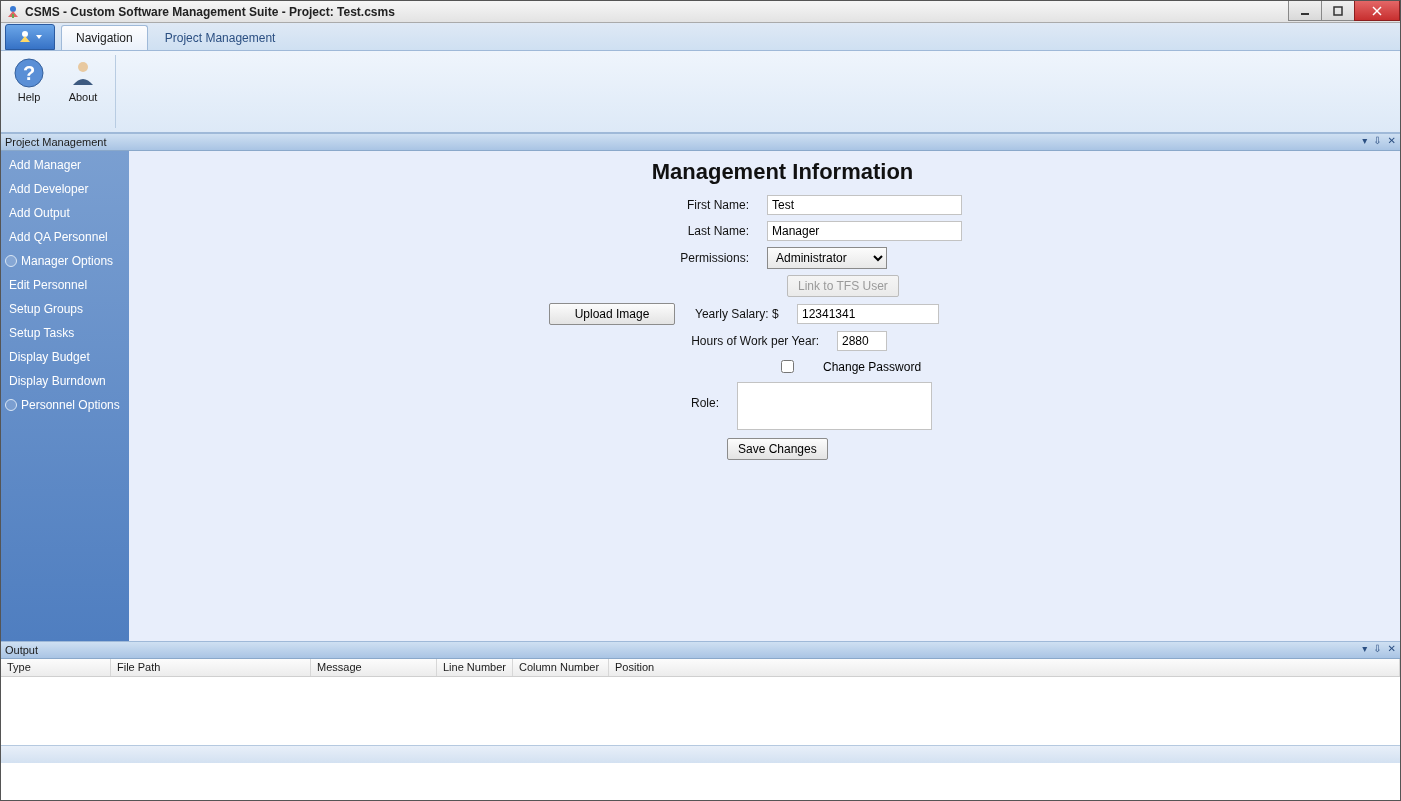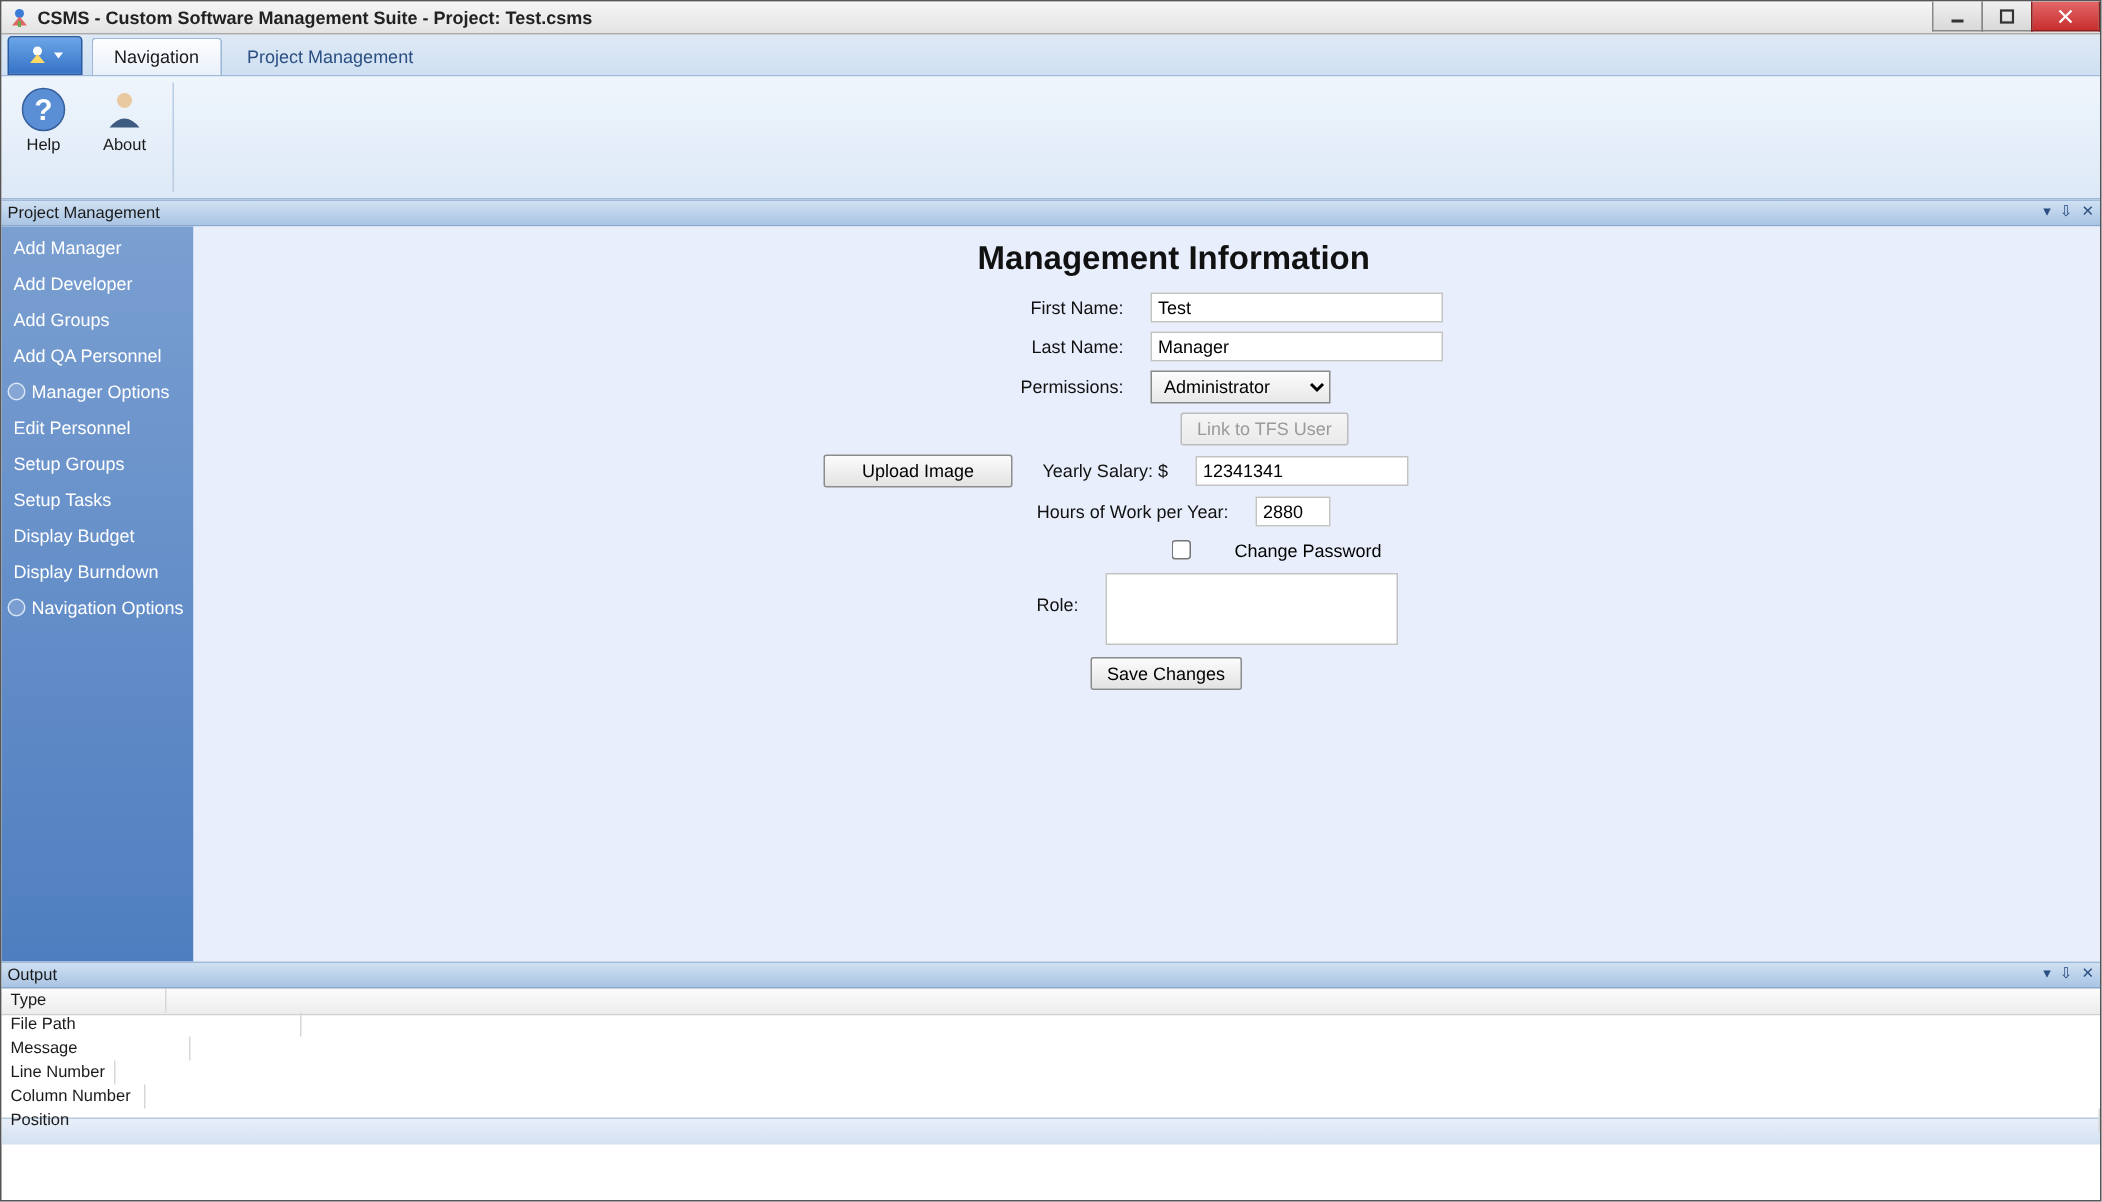--- a/index.html
+++ b/index.html
@@ -208,21 +208,20 @@
   .output-panel {
     border-top: 1px solid #9fb9d8;
   }
   .output-table-hdr {
     height: 18px;
     background: linear-gradient(to bottom,#fcfcfc,#ececec);
     border-bottom: 1px solid #cfcfcf;
     display: flex;
     font-size: 11px;
     color: #1a1a1a;
-    flex-direction: column;
   }
   .output-table-hdr .col {
     padding: 2px 6px;
     border-right: 1px solid #d7d7d7;
   }
   .output-body {
     height: 68px;
     background: #fff;
   }
   
@@ -307,34 +306,34 @@
     <span>▾</span>
     <span>⇩</span>
     <span>✕</span>
   </div>
 </div>
 
 <div class="workspace">
   <div class="sidebar">
     <div class="item">Add Manager</div>
     <div class="item">Add Developer</div>
-    <div class="item">Add Groups</div>
+    <div class="item">Add Output</div>
     <div class="item">Add QA Personnel</div>
     <div class="item radio">
       <span class="radio-circle"></span>
       <span>Manager Options</span>
     </div>
     <div class="item">Edit Personnel</div>
     <div class="item">Setup Groups</div>
     <div class="item">Setup Tasks</div>
     <div class="item">Display Budget</div>
     <div class="item">Display Burndown</div>
     <div class="item radio">
       <span class="radio-circle"></span>
-      <span>Navigation Options</span>
+      <span>Personnel Options</span>
     </div>
   </div>
 
   <div class="content">
     <h1 class="page-title">Management Information</h1>
 
     <div class="form-area">
 
       <div class="form-row">
         <span class="lbl" style="width:200px">First Name:</span>

